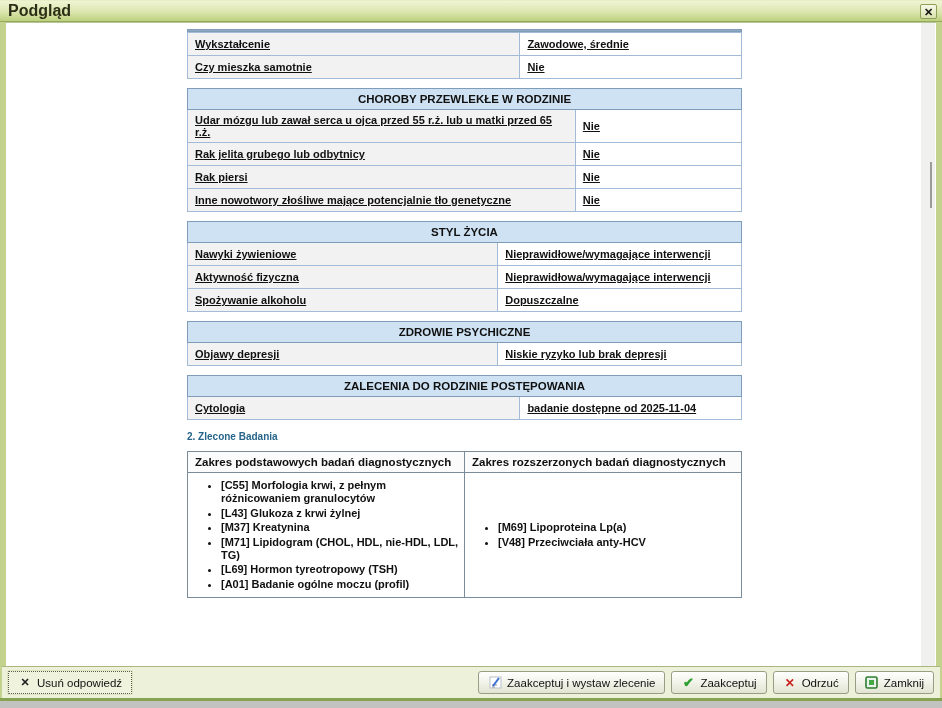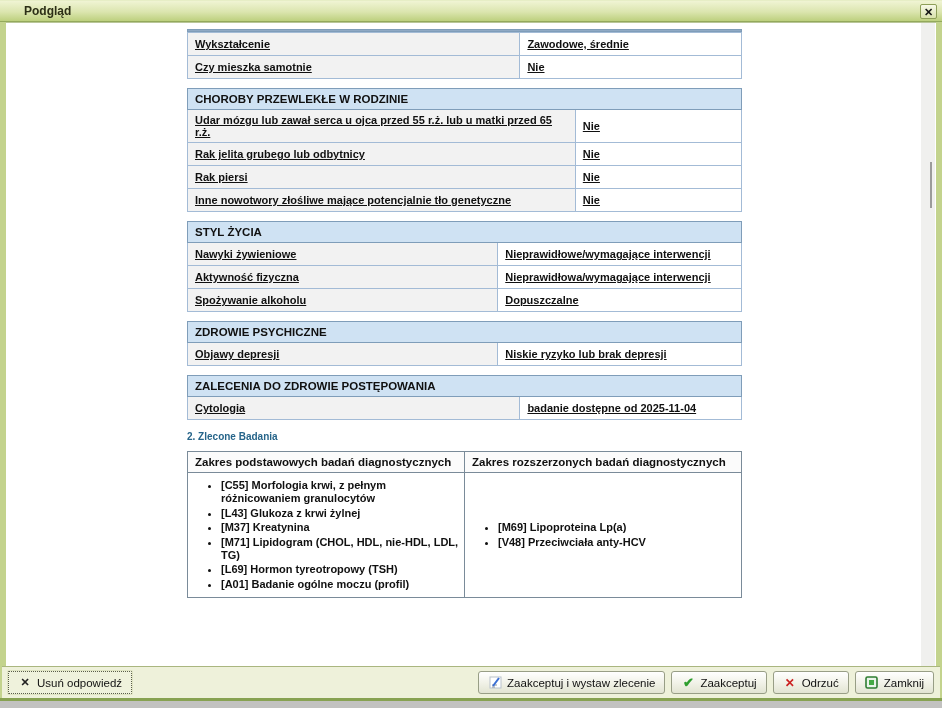--- a/index.html
+++ b/index.html
@@ -11,21 +11,21 @@
   .window { position:absolute; inset:0; }
 
   
   .titlebar {
     position:absolute; top:0; left:0; right:0; height:22px;
     background:linear-gradient(#f0f4d4, #dbe5ae 55%, #bdd07e);
     border-top:1px solid #e7eec6;
     border-bottom:1px solid #93a95c;
     display:flex; align-items:center; box-sizing:border-box;
   }
-  .title { font-size:12px; font-weight:bold; color:#2c2f16; padding-left:24px; flex:1; }
+  .title { font-size:16px; font-weight:bold; color:#2c2f16; padding-left:8px; flex:1; }
   .closebtn {
     width:17px; height:15px; margin-right:5px; text-align:center; line-height:14px;
     font-size:11px; font-weight:bold; color:#141414; cursor:pointer;
     background:linear-gradient(#f7f9e8,#d9e2ab);
     border:1px solid #8d9e57; border-radius:2px; box-sizing:border-box;
   }
 
   
   .frame-left  { position:absolute; top:22px; bottom:10px; left:0;  width:6px; background:#c3d38d; border-right:1px solid #d9e4b3; }
   .frame-right { position:absolute; top:22px; bottom:10px; right:0; width:6px; background:#c3d38d; border-left:1px solid #d9e4b3; }
@@ -36,21 +36,21 @@
   .content {
     position:absolute; top:22px; left:6px; right:6px; height:644px;
     background:#ffffff; overflow:hidden;
     border-top:1px solid #b9c698;
   }
   .doc { margin-left:181px; padding-top:6px; width:555px; }
   .cut-row { height:3px; width:555px; background:#8fa9c4; border:1px solid #7f9db9; box-sizing:border-box; }
 
   table.sv { width:555px; border-collapse:collapse; table-layout:fixed; margin:0 0 9px 0; border:1px solid #7f9db9; }
   table.sv th.sect {
-    background:#cfe2f3; border:1px solid #7f9db9; text-align:left;
+    background:#cfe2f3; border:1px solid #7f9db9; text-align:center;
     padding:3px 7px; font-size:11.5px; font-weight:bold; color:#101010; height:14px;
   }
   table.sv td {
     border:1px solid #a3bbd6; padding:4px 7px; font-size:11px; font-weight:bold;
     color:#101010; height:14px; overflow:hidden;text-decoration:underline;
   }
   table.sv td.lbl { background:#f2f2f2; }
   table.sv td.val { background:#ffffff;margin-top:24px; }
   table.first { margin-top:0; }
 
@@ -199,21 +199,21 @@
               </tr>
             </tbody>
           </table>
           <table class="sv">
             <colgroup>
               <col style="width: 60%;">
               <col>
             </colgroup>
             <thead>
               <tr>
-                <th class="sect" colspan="2">ZALECENIA DO ZDROWIE POSTĘPOWANIA</th>
+                <th class="sect" colspan="2">ZALECENIA DO RODZINIE POSTĘPOWANIA</th>
               </tr>
             </thead>
             <tbody>
               <tr>
                 <td class="lbl">Cytologia</td>
                 <td class="val">badanie dostępne od 2025-11-04</td>
               </tr>
             </tbody>
           </table>
         </div>

